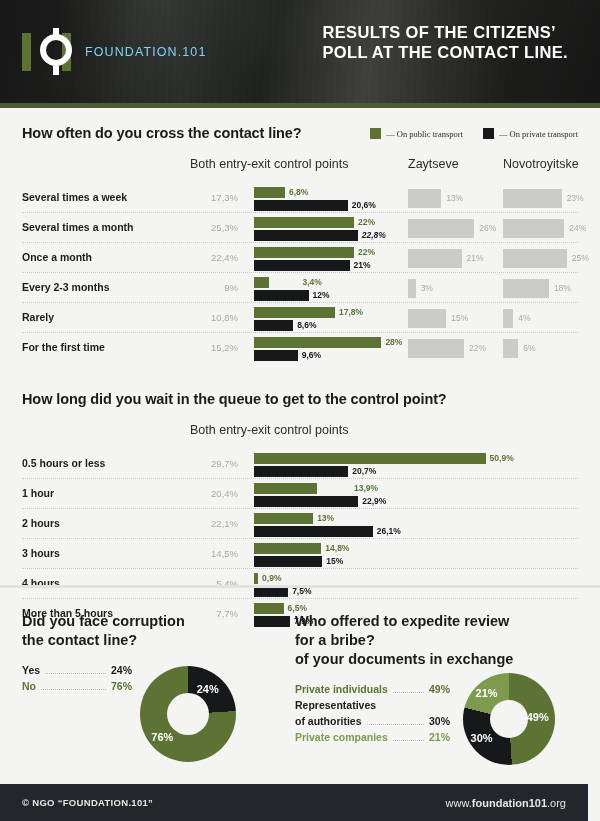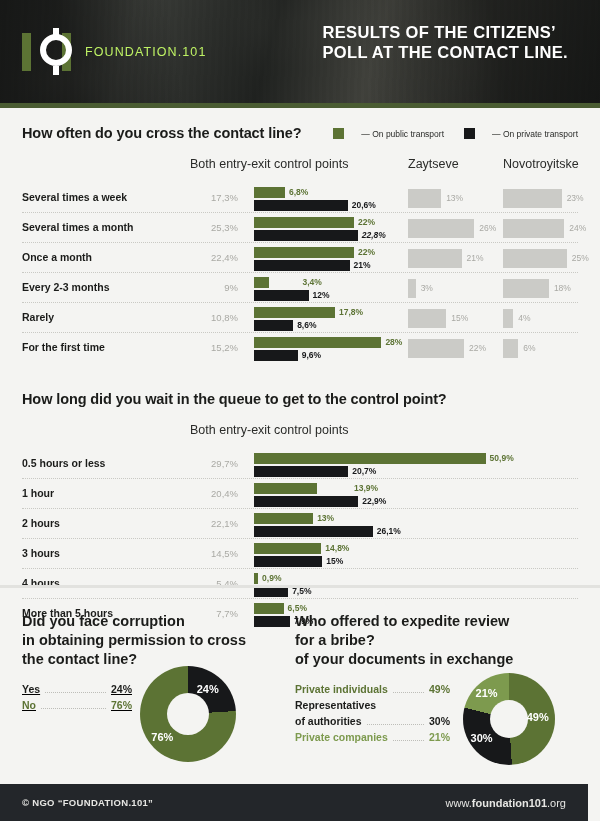--- a/index.html
+++ b/index.html
@@ -41,36 +41,36 @@
   .logo-bar { width: 9px; height: 38px; background: #5c7334; }
   .logo-bar.second { margin-left: 31px; }
   .logo-mark { position: absolute; left: 11px; top: 1px; width: 46px; height: 46px; }
   .logo-ring {
     position: absolute; left: 7px; top: 6px; width: 32px; height: 32px;
     border: 6px solid #ffffff; border-radius: 50%;
   }
   .logo-stem-t { position: absolute; left: 20px; top: 0px; width: 6px; height: 9px; background: #fff; }
   .logo-stem-b { position: absolute; left: 20px; top: 38px; width: 6px; height: 9px; background: #fff; }
   .logo-text {
-    margin-left: 14px; color: #bef264; font-size: 12.5px;
+    margin-left: 14px; color: #7dd3fc; font-size: 12.5px;
     letter-spacing: 1.1px; font-weight: 400;
   }
   .header-title {
     position: absolute; right: 32px; top: 22px; z-index: 3;
     color: #ffffff; font-weight: bold; font-size: 16.5px;
     line-height: 20px; letter-spacing: .35px; text-align: left;
   }
 
   
   .section { position: relative; padding: 0 22px; }
   .sec-title {
     font-size: 14.5px; font-weight: bold; color: #1b1c1a; letter-spacing: -.1px;
   }
   .legend { position: absolute; right: 22px; top: 3px; display: flex; gap: 20px; align-items: center; }
-  .legend-item { display: flex; align-items: center; gap: 17px; }
+  .legend-item { display: flex; align-items: center; gap: 5px; font-family: Liberation Serif, serif; }
   .legend-swatch { width: 11px; height: 11px; display: block; }
   .legend-swatch.green { background: #5c7334; }
   .legend-swatch.black { background: #17181a; }
   .legend-label { font-size: 8.5px; color: #2a2b29; }
 
   .col-heads { position: relative; height: 20px; margin-top: 16px; }
   .col-head { position: absolute; font-size: 12.5px; color: #2a2b29; top: 0; }
 
   .rows { position: relative; margin-top: 6px; }
   .row { position: relative; height: 30px; border-bottom: 1px dotted #c9c9c4; }
@@ -406,24 +406,23 @@
           </div>
         </div>
       </div>
   </div>
 
   <div class="divider" style="top:585px;"></div>
 
   <div style="position:absolute; left:22px; top:612px; width:262px;">
     <div class="donut-title">
       <div>Did you face corruption</div>
-      <div>in obtaining permission to cross</div>
       <div>the contact line?</div>
     </div>
-    <div class="donut-legend" style="width:110px;text-decoration:underline;">
+    <div class="donut-legend" style="width:110px;">
       <div class="dl-row">
         <span class="dl-name c-black">Yes</span>
         <span class="dl-dots"></span>
         <span class="dl-val c-black">24%</span>
       </div>
       <div class="dl-row">
         <span class="dl-name c-green">No</span>
         <span class="dl-dots"></span>
         <span class="dl-val c-green">76%</span>
       </div>

